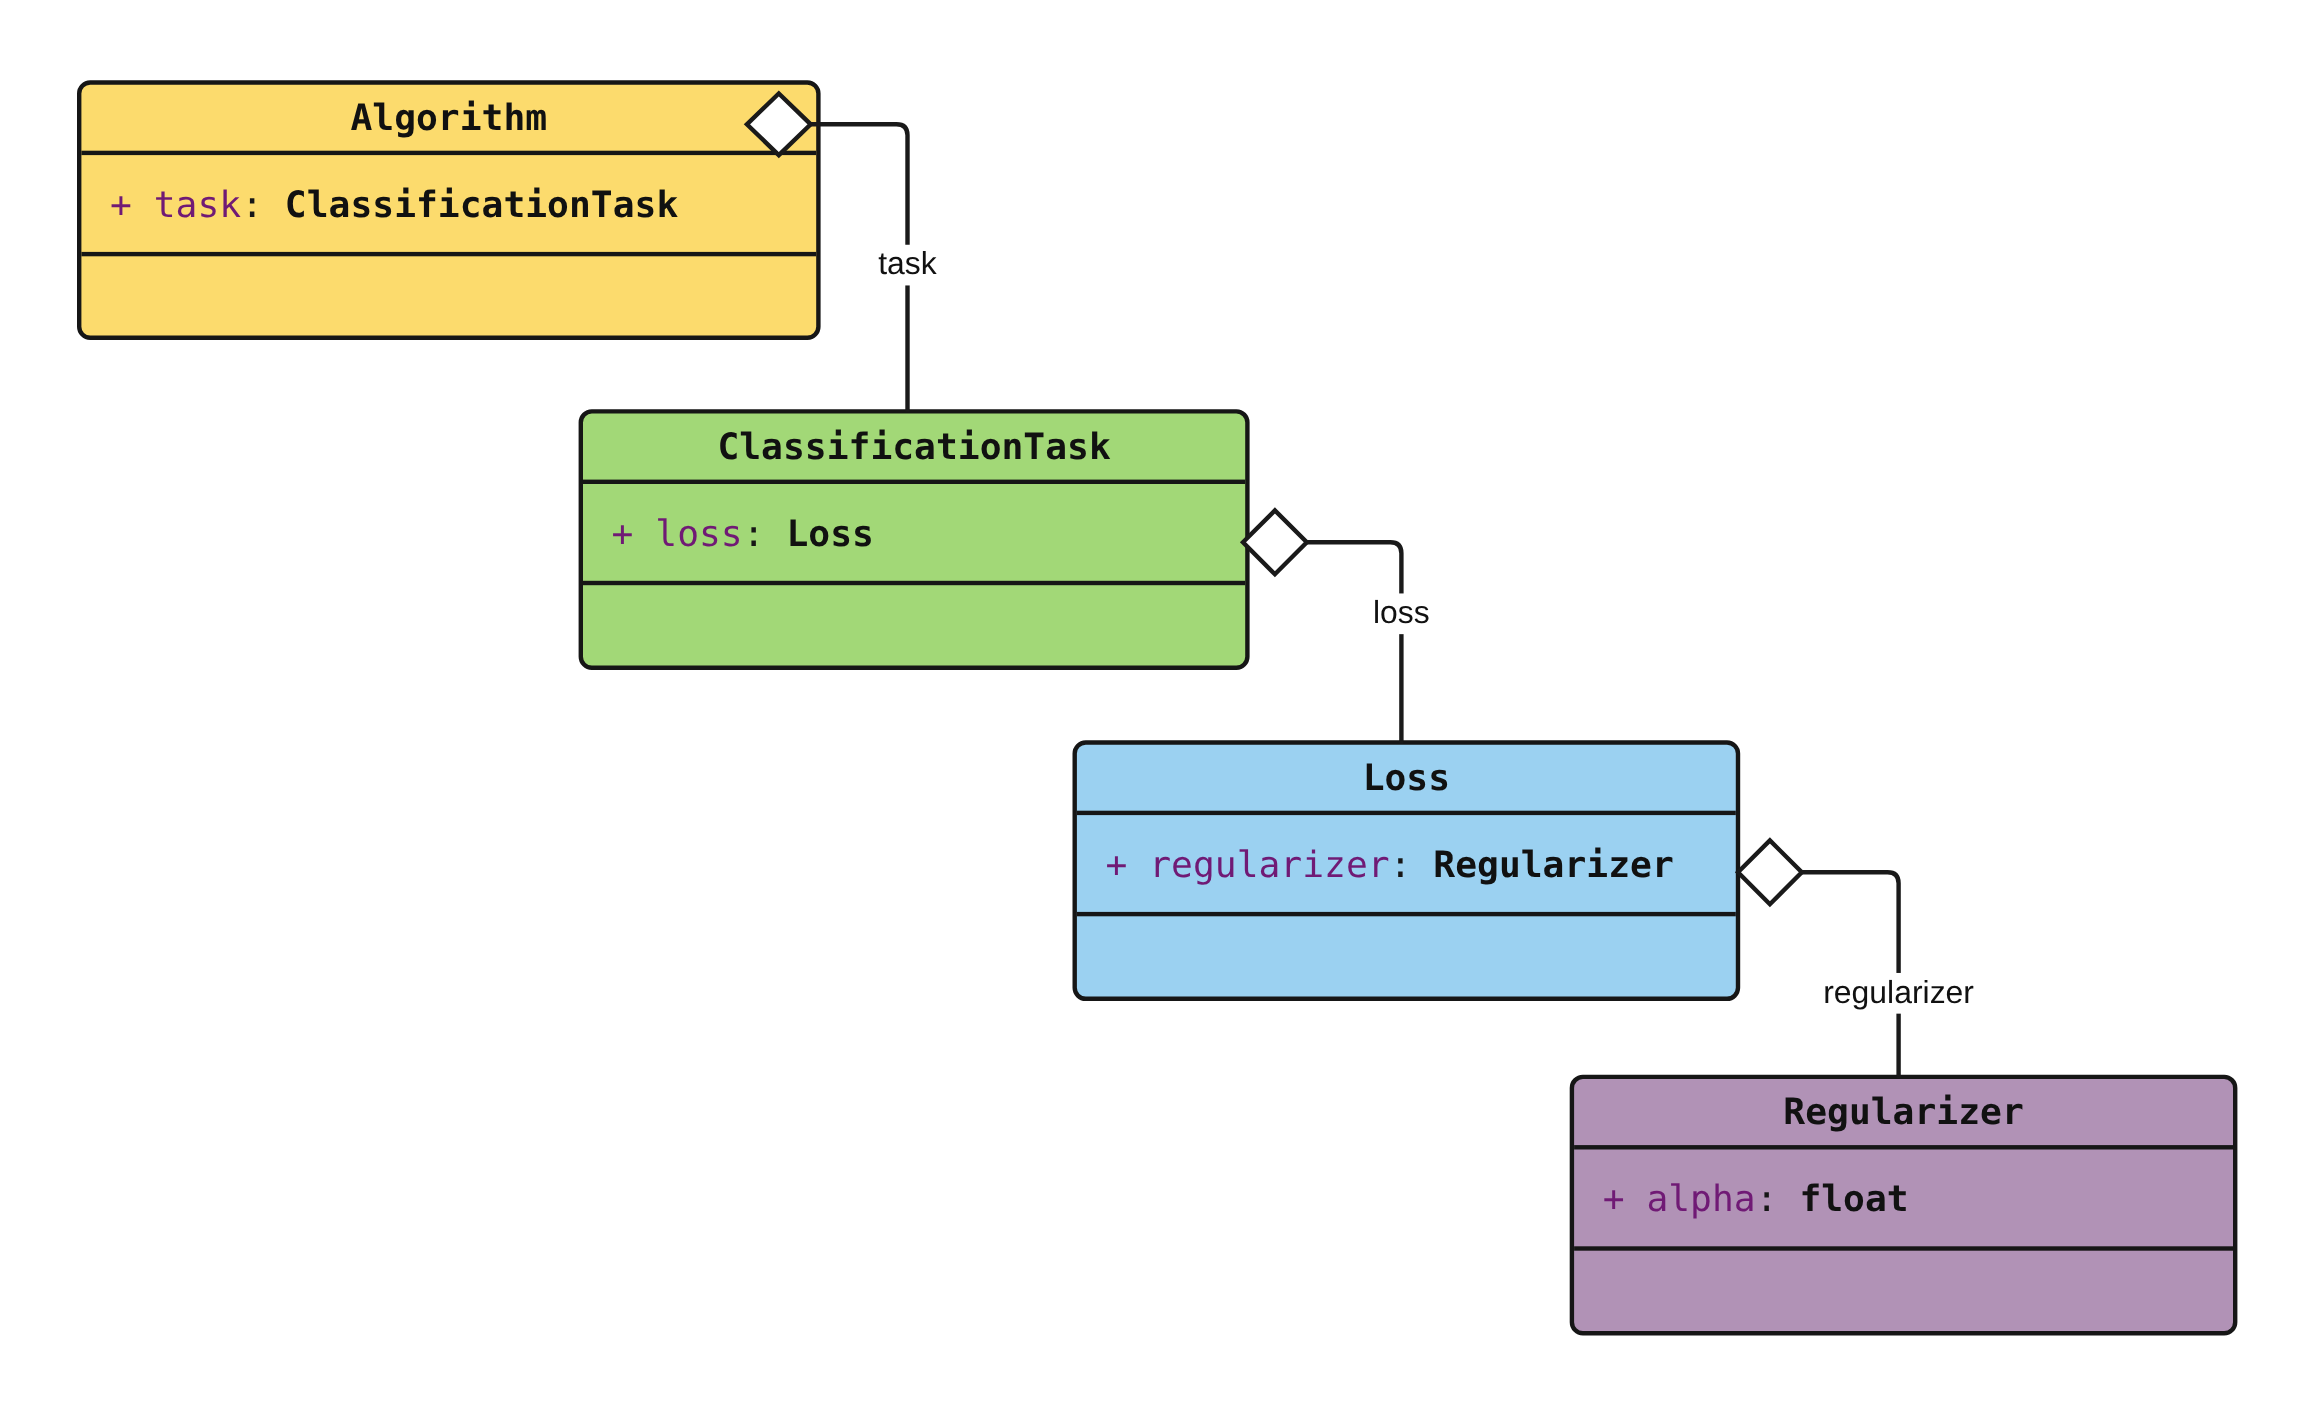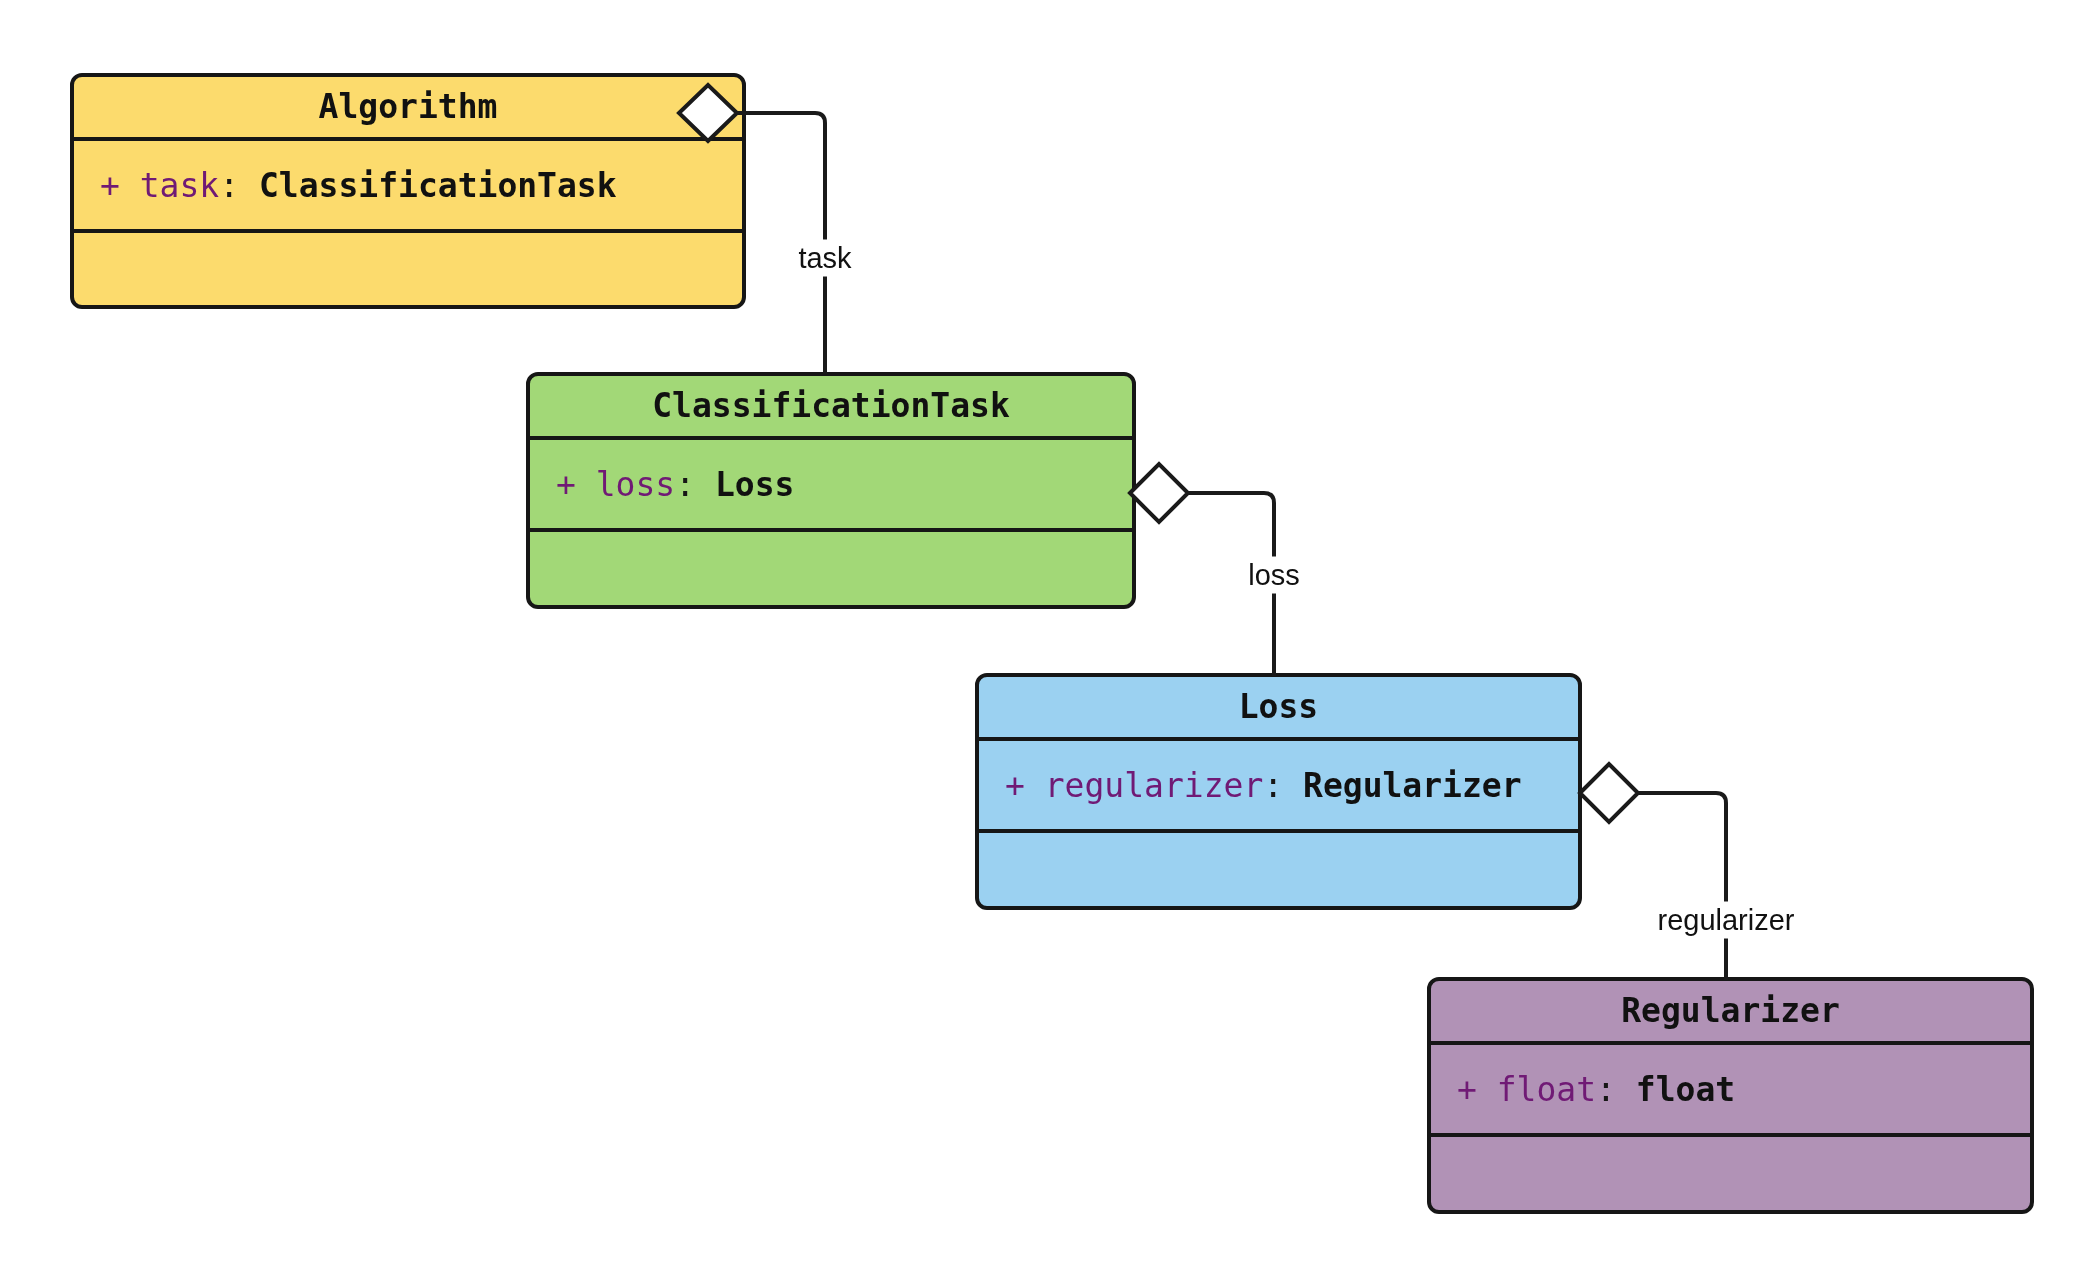--- a/index.html
+++ b/index.html
@@ -77,21 +77,20 @@
   .edge-label {
     position: absolute;
     transform: translate(-50%, -50%);
     background: #ffffff;
     padding: 2px 8px;
     font-family: "Liberation Sans", sans-serif;
     font-size: 29px;
     color: #111111;
     z-index: 3;
     white-space: nowrap;
-    margin-top: 17px;
   }
   #label-task        { left: 825px;  top: 241px; }
   #label-loss        { left: 1274px; top: 558px; }
   #label-regularizer { left: 1726px; top: 903px; }
 </style>
 </head>
 <body>
 
 <div class="canvas">
 
@@ -117,21 +116,21 @@
   </div>
 
   <div class="class-box" id="box-loss" style="background: rgb(155, 209, 241);">
     <div class="class-title">Loss</div>
     <div class="class-attrs"><span class="attr-name">+ regularizer</span><span class="attr-colon">: </span><span class="attr-type">Regularizer</span></div>
     <div class="class-footer"></div>
   </div>
 
   <div class="class-box" id="box-regularizer" style="background: rgb(177, 146, 182);">
     <div class="class-title">Regularizer</div>
-    <div class="class-attrs"><span class="attr-name">+ float</span><span class="attr-colon">: </span><span class="attr-type">float</span></div>
+    <div class="class-attrs"><span class="attr-name">+ alpha</span><span class="attr-colon">: </span><span class="attr-type">float</span></div>
     <div class="class-footer"></div>
   </div>
 
   <div class="edge-label" id="label-task">task</div>
   <div class="edge-label" id="label-loss">loss</div>
   <div class="edge-label" id="label-regularizer">regularizer</div>
 
 </div>
 
 </body></html>

